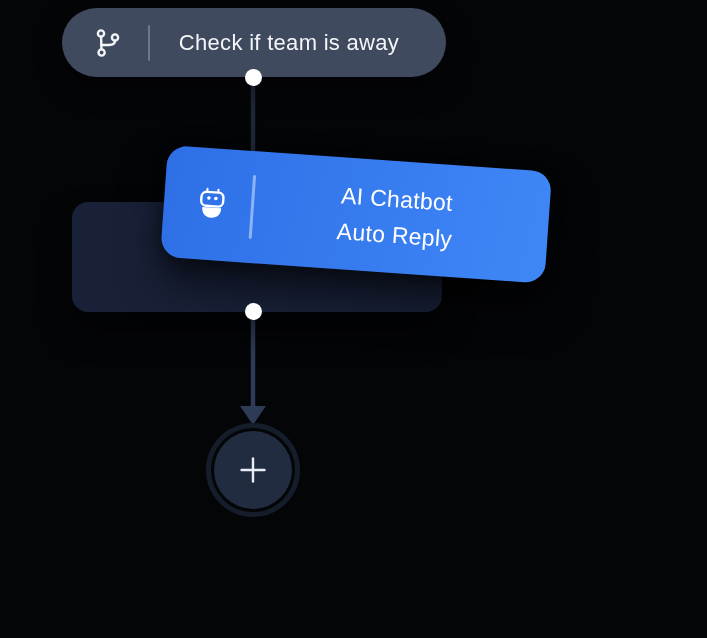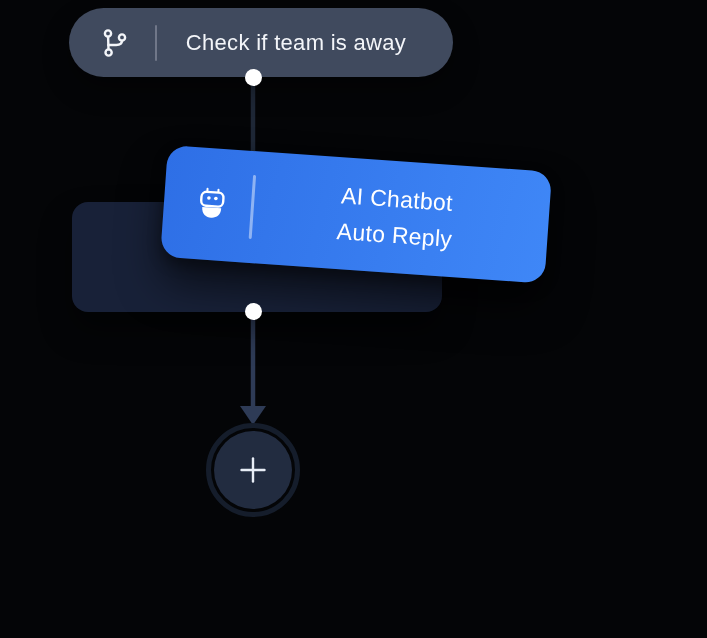--- a/index.html
+++ b/index.html
@@ -17,21 +17,21 @@
 
   
   .base-card {
     position:absolute; z-index:2; left:72px; top:202px; width:370px; height:110px;
     border-radius:16px; background: var(--base-bg, #182138);
     box-shadow: 0 18px 32px rgba(0,0,0,.45);
   }
 
   
   .trigger-pill {
-    position:absolute; z-index:3; left:69px; top:8px; width:384px; height:69px;
+    position:absolute; z-index:3; left:62px; top:8px; width:384px; height:69px;
     border-radius:36px; background: var(--trigger-bg, #404a5e);
     display:flex; align-items:center; box-sizing:border-box;
     padding:0 18px 0 30px; box-shadow: 0 12px 26px rgba(0,0,0,.38);
   }
   .t-icon { display:flex; width:32px; height:34px; flex:0 0 auto; }
   .t-div {
     width:2px; height:36px; margin-left:24px; border-radius:1px;
     background: var(--trigger-divider, #707789); flex:0 0 auto;
   }
   .t-label {

